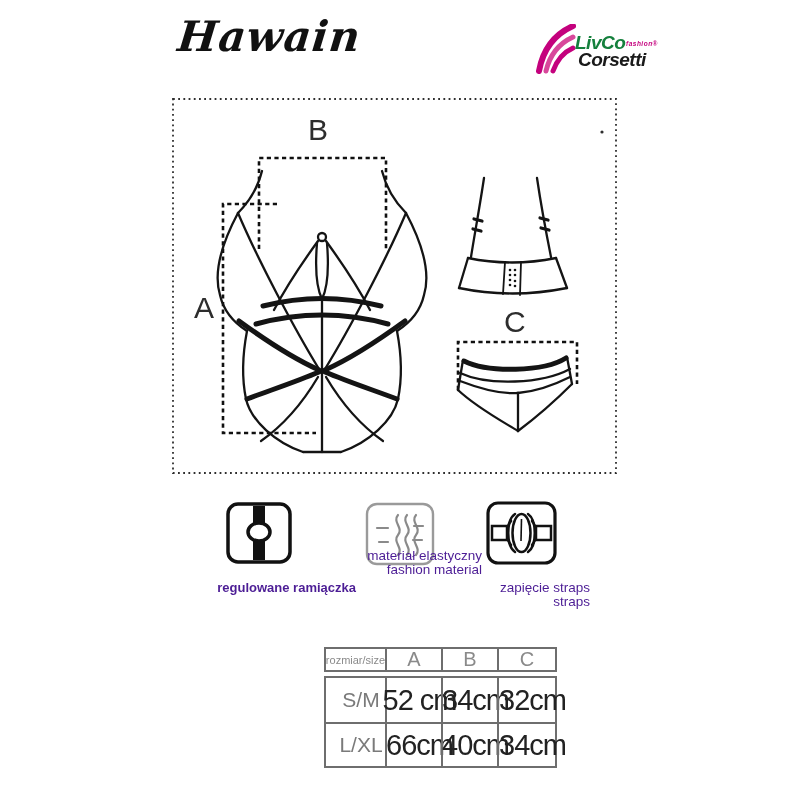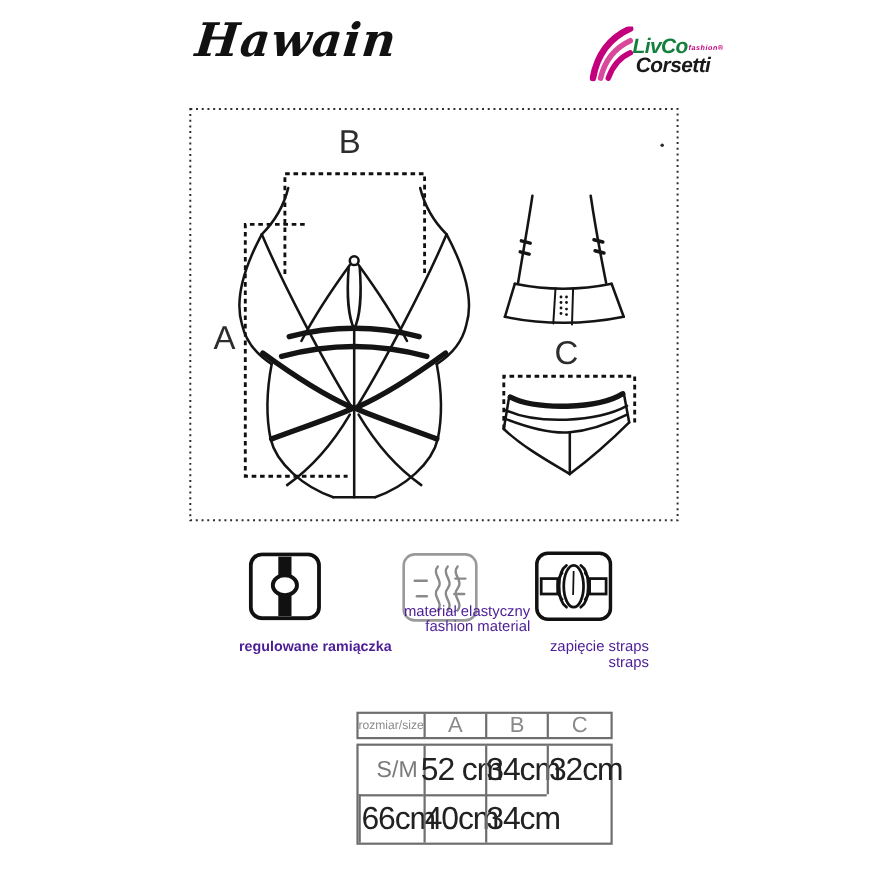--- a/index.html
+++ b/index.html
@@ -209,19 +209,20 @@
       <div class="cell first h-size">rozmiar/size</div>
       <div class="cell h-abc">A</div>
       <div class="cell h-abc">B</div>
       <div class="cell h-abc">C</div>
     </div>
     <div class="tbl-body">
       <div class="cell first row-label">S/M</div>
       <div class="cell val">52 cm</div>
       <div class="cell val">34cm</div>
       <div class="cell val">32cm</div>
+      <div class="cell first r2 row-label">L/XL</div>
       <div class="cell r2 val">66cm</div>
       <div class="cell r2 val">40cm</div>
       <div class="cell r2 val">34cm</div>
     </div>
   </div>
 
 </div>
 
 </body></html>

